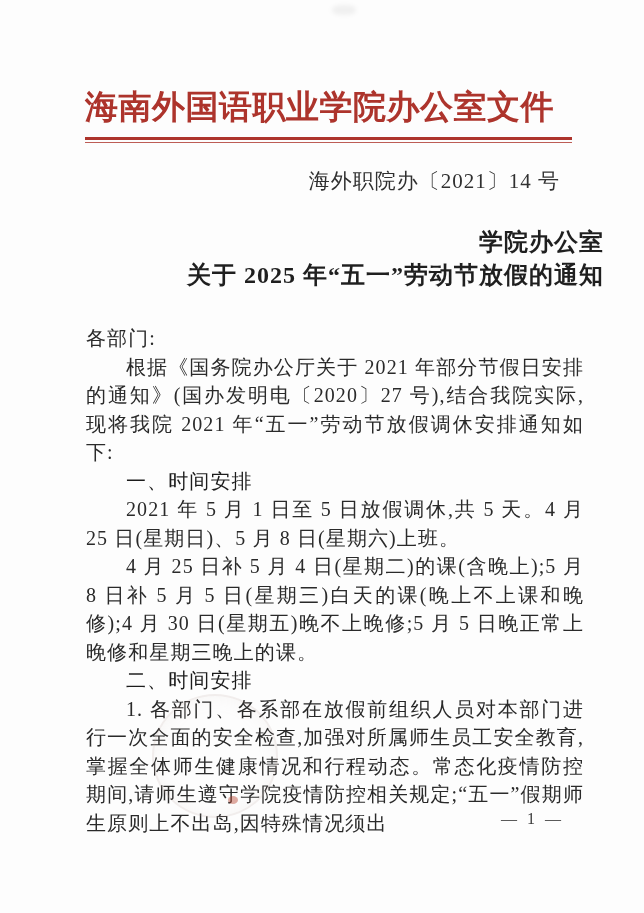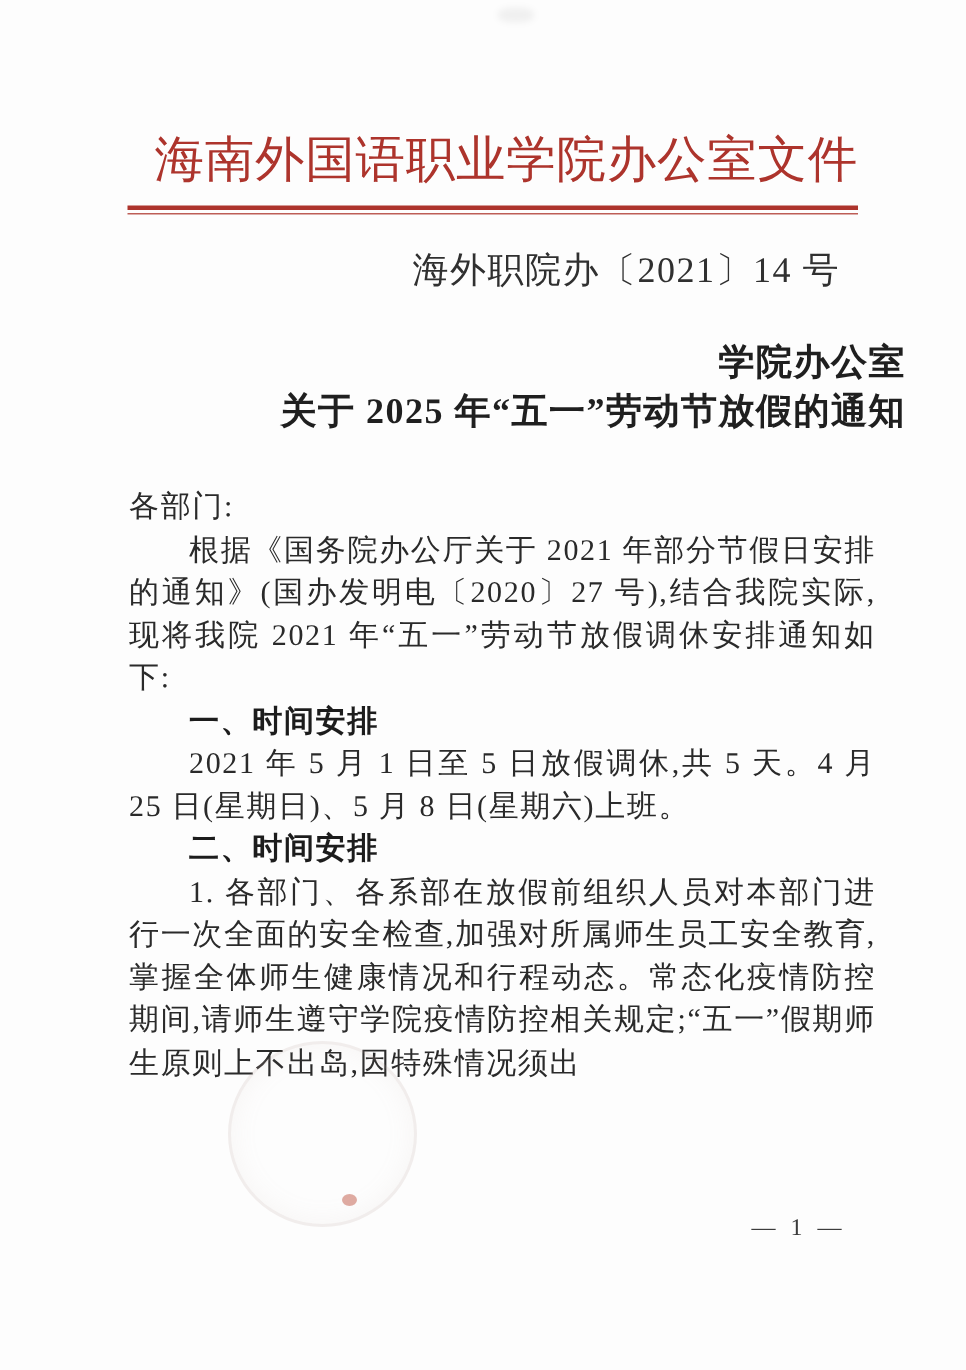--- a/index.html
+++ b/index.html
@@ -18,38 +18,38 @@
   .scan-smudge {
     position: absolute; left: 332px; top: 5px;
     width: 24px; height: 10px;
     background: rgba(0,0,0,0.05);
     filter: blur(2px);
     border-radius: 40%;
   }
   .letterhead { padding: 85px 72px 0 85px; }
   .letterhead-title {
     font-size: 33px;
-    font-weight: normal;
+    font-weight: bold;
     color: var(--accent);
-    text-align: right;
+    text-align: left;
     white-space: nowrap;
     letter-spacing: 0.5px;
     line-height: 44px;
   }
   .letterhead-rule {
     margin-top: 8px;
     height: 2px;
     border-top: 3px solid var(--accent);
     border-bottom: 1px solid rgba(173,52,44,0.8);
   }
   .doc-number {
     margin-top: 25px;
     text-align: right;
     padding-right: 12px;
-    font-size: 24px;
+    font-size: 21px;
     line-height: 26px;
     letter-spacing: 1px;
     color: #303030;
   }
   .doc-title {
     margin: 32px 40px 0 40px;
     text-align: right;
     font-size: 24px;
     font-weight: bold;
     line-height: 33px;
@@ -61,21 +61,21 @@
     font-size: 20px;
     line-height: 28.5px;
     letter-spacing: 1.1px;
     text-align: justify;
   }
   .body-text p { margin: 0; text-indent: 2em; }
   .body-text p.salutation { text-indent: 0; }
   .sec-heading {
     margin: 0;
     font-size: 20px;
-    font-weight: bold;
+    font-weight: normal;
     line-height: 28.5px;
     text-indent: 2em;
     letter-spacing: 1.1px;
     font-family: "Liberation Sans", sans-serif;
     color: #1c1c1c;
   }
   
   .seal-ghost {
     position: absolute; left: 152px; top: 694px;
     width: 122px; height: 120px;
@@ -117,20 +117,21 @@
     <span>学院办公室</span>
     <span>关于 2025 年“五一”劳动节放假的通知</span>
   </h1>
 
   <main class="body-text">
     <p class="salutation">各部门:</p>
     <p>根据《国务院办公厅关于 2021 年部分节假日安排的通知》(国办发明电〔2020〕27 号),结合我院实际,现将我院 2021 年“五一”劳动节放假调休安排通知如下:</p>
 
     <h2 class="sec-heading">一、时间安排</h2>
     <p>2021 年 5 月 1 日至 5 日放假调休,共 5 天。4 月 25 日(星期日)、5 月 8 日(星期六)上班。</p>
+    <p>4 月 25 日补 5 月 4 日(星期二)的课(含晚上);5 月 8 日补 5 月 5 日(星期三)白天的课(晚上不上课和晚修);4 月 30 日(星期五)晚不上晚修;5 月 5 日晚正常上晚修和星期三晚上的课。</p>
 
     <h2 class="sec-heading">二、时间安排</h2>
     <p>1. 各部门、各系部在放假前组织人员对本部门进行一次全面的安全检查,加强对所属师生员工安全教育,掌握全体师生健康情况和行程动态。常态化疫情防控期间,请师生遵守学院疫情防控相关规定;“五一”假期师生原则上不出岛,因特殊情况须出</p>
   </main>
 
   <div class="seal-ghost"></div>
   <div class="seal-dot"></div>
 
   <footer class="page-footer">
     <span>— 1 —</span>

